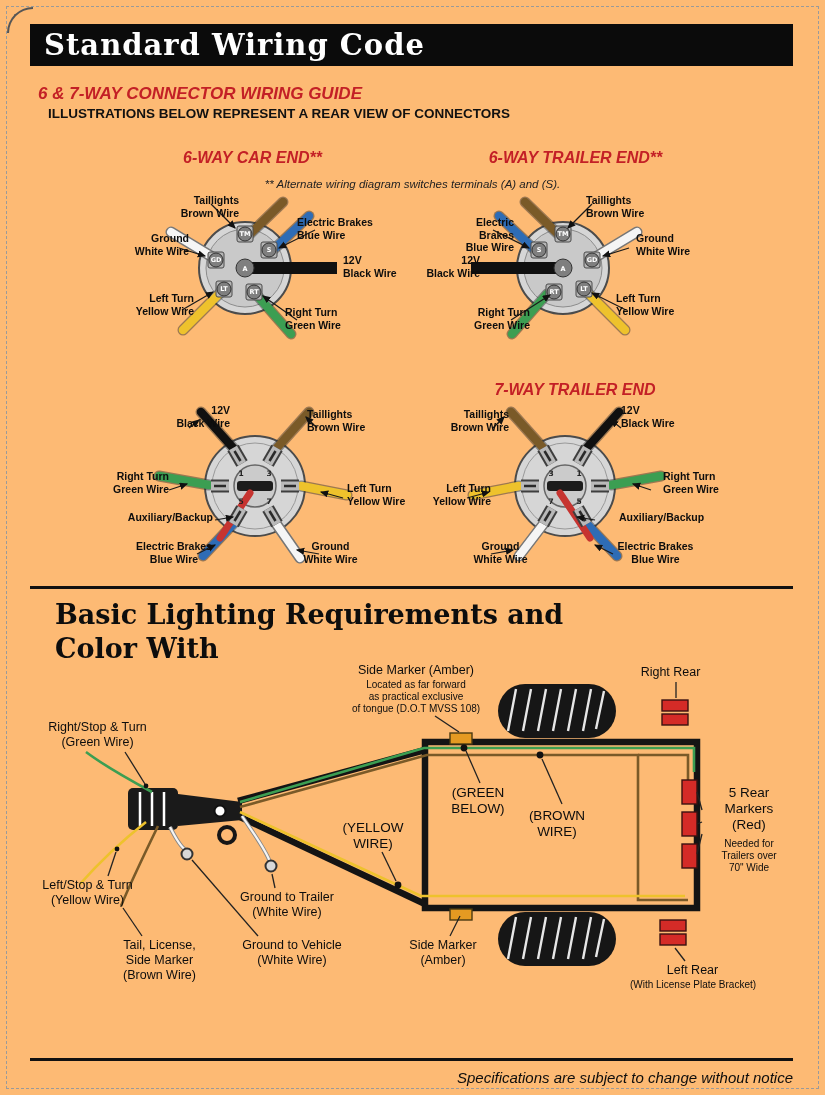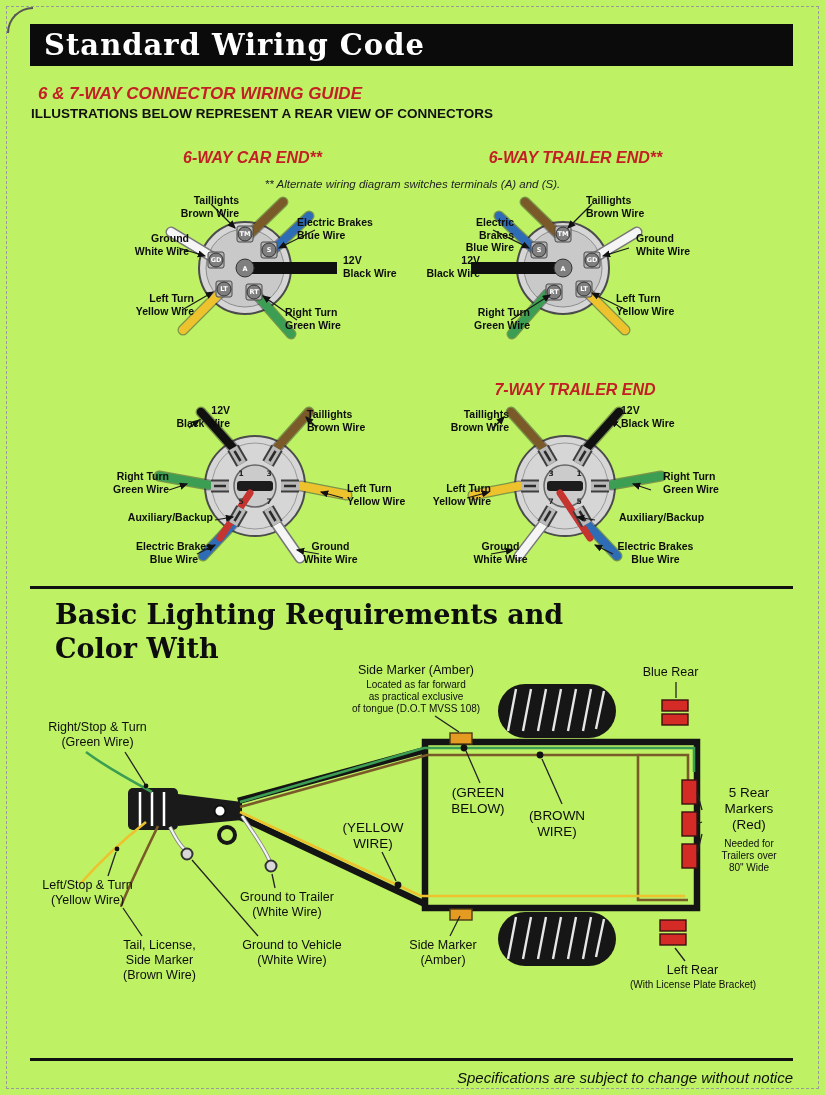--- a/index.html
+++ b/index.html
@@ -1,26 +1,26 @@
 <!DOCTYPE html>
 <html style="--heading-red: #c32026; --wire-brown: #7a5a28; --wire-blue: #2e6cb5; --wire-green: #3c9e52; --wire-yellow: #eec22c; --wire-black: #101010; --wire-white: #f5f5f5; --wire-red: #c63430; --marker-amber: #e59a22; --marker-red: #d42b27;"><head>
 <meta charset="utf-8">
 <style>
   html,body{margin:0;padding:0;background:#e8e8e8;}
-  .page{position:relative;width:825px;height:1095px;background:#bef264;overflow:hidden;
+  .page{position:relative;width:825px;height:1095px;background:#fdba74;overflow:hidden;
         font-family:"Liberation Sans",sans-serif;}
   .page-border{position:absolute;inset:6px;border:1.5px dashed #9a9a9a;pointer-events:none;}
   .corner-mark{position:absolute;left:7px;top:7px;width:24px;height:24px;
         border-top:2px solid #555;border-left:2px solid #555;border-top-left-radius:100%;}
   .banner{position:absolute;left:30px;top:24px;width:763px;height:42px;background:#0b0b0b;
         color:#fff;display:flex;align-items:center;padding-left:14px;box-sizing:border-box;}
   .banner-text{font-family:"DejaVu Serif",serif;font-weight:700;font-size:29px;letter-spacing:1px;}
   .guide-heading{position:absolute;left:38px;top:84px;font:italic 700 17px/20px "Liberation Sans",sans-serif;
         color:var(--heading-red);}
-  .guide-subheading{position:absolute;left:31px;top:106px;font:700 13.5px/16px "Liberation Sans",sans-serif;color:#111;text-align:center;}
+  .guide-subheading{position:absolute;left:48px;top:106px;font:700 13.5px/16px "Liberation Sans",sans-serif;color:#111;text-align:center;}
   .conn-title{position:absolute;text-align:center;font:italic 700 16px/19px "Liberation Sans",sans-serif;
         color:var(--heading-red);}
   .guide-note{position:absolute;left:120px;top:178px;width:585px;text-align:center;
         font:italic 400 11.5px/13px "Liberation Sans",sans-serif;color:#222;}
   .conn{position:absolute;}
   .lbl{position:absolute;white-space:pre-line;font:700 10.5px/12.5px "Liberation Sans",sans-serif;color:#0d0d0d;}
   .ta-r{text-align:right}.ta-c{text-align:center}.ta-l{text-align:left}
   .divider{position:absolute;left:30px;top:586px;width:763px;height:3px;background:#111;}
   .lighting-title{position:absolute;left:55px;top:598px;font-family:"DejaVu Serif",serif;font-weight:700;
         font-size:27px;line-height:34px;color:#0d0d0d;white-space:pre-line;}
@@ -500,35 +500,35 @@
         <line class="ldr" x1="672" y1="158" x2="667" y2="140"></line>
         <line class="ldr" x1="672" y1="170" x2="667" y2="172"></line>
         <line class="ldr" x1="672" y1="182" x2="667" y2="202"></line>
       </g>
     </svg>
 
     <div class="llbl" style="left:332px;top:11px;width:168px">Side Marker (Amber)</div>
     <div class="llbl small" style="left:332px;top:27px;width:168px">Located as far forward
 as practical exclusive
 of tongue (D.O.T MVSS 108)</div>
-    <div class="llbl" style="left:618px;top:13px;width:105px">Blue Rear</div>
+    <div class="llbl" style="left:618px;top:13px;width:105px">Right Rear</div>
     <div class="llbl" style="left:25px;top:68px;width:145px">Right/Stop &amp; Turn
 (Green Wire)</div>
     <div class="llbl big" style="left:428px;top:133px;width:100px">(GREEN
 BELOW)</div>
     <div class="llbl big" style="left:502px;top:156px;width:110px">(BROWN
 WIRE)</div>
     <div class="llbl big" style="left:318px;top:168px;width:110px">(YELLOW
 WIRE)</div>
     <div class="llbl big" style="left:700px;top:133px;width:98px">5 Rear
 Markers
 (Red)</div>
     <div class="llbl small" style="left:700px;top:186px;width:98px">Needed for
 Trailers over
-80" Wide</div>
+70" Wide</div>
     <div class="llbl" style="left:15px;top:226px;width:145px">Left/Stop &amp; Turn
 (Yellow Wire)</div>
     <div class="llbl" style="left:222px;top:238px;width:130px">Ground to Trailer
 (White Wire)</div>
     <div class="llbl" style="left:92px;top:286px;width:135px">Tail, License,
 Side Marker
 (Brown Wire)</div>
     <div class="llbl" style="left:222px;top:286px;width:140px">Ground to Vehicle
 (White Wire)</div>
     <div class="llbl" style="left:388px;top:286px;width:110px">Side Marker

